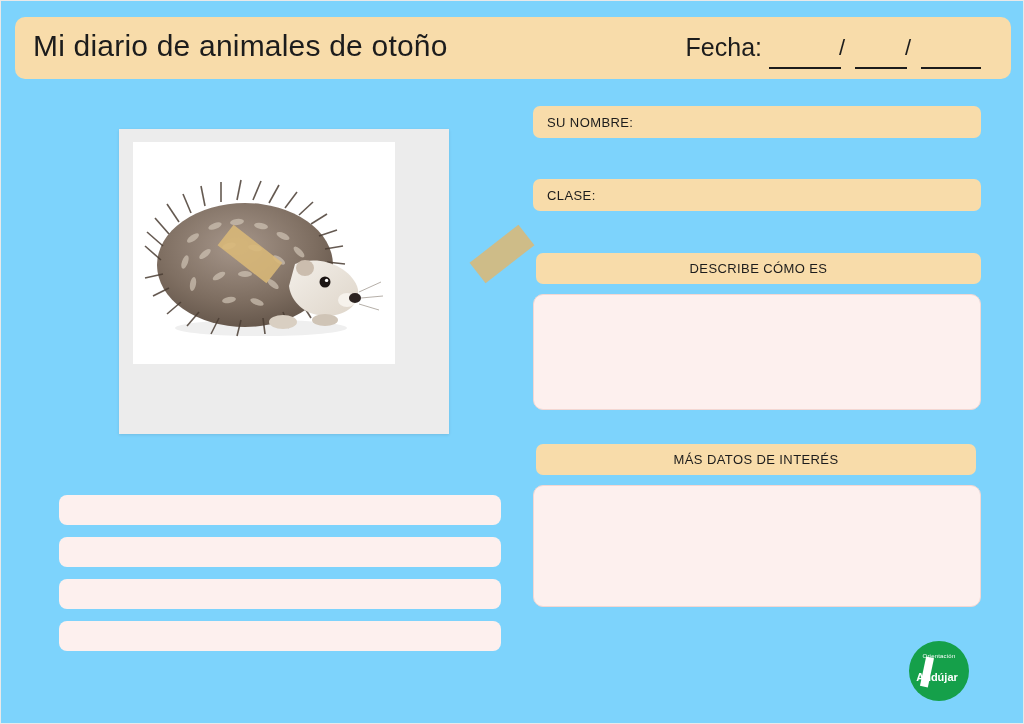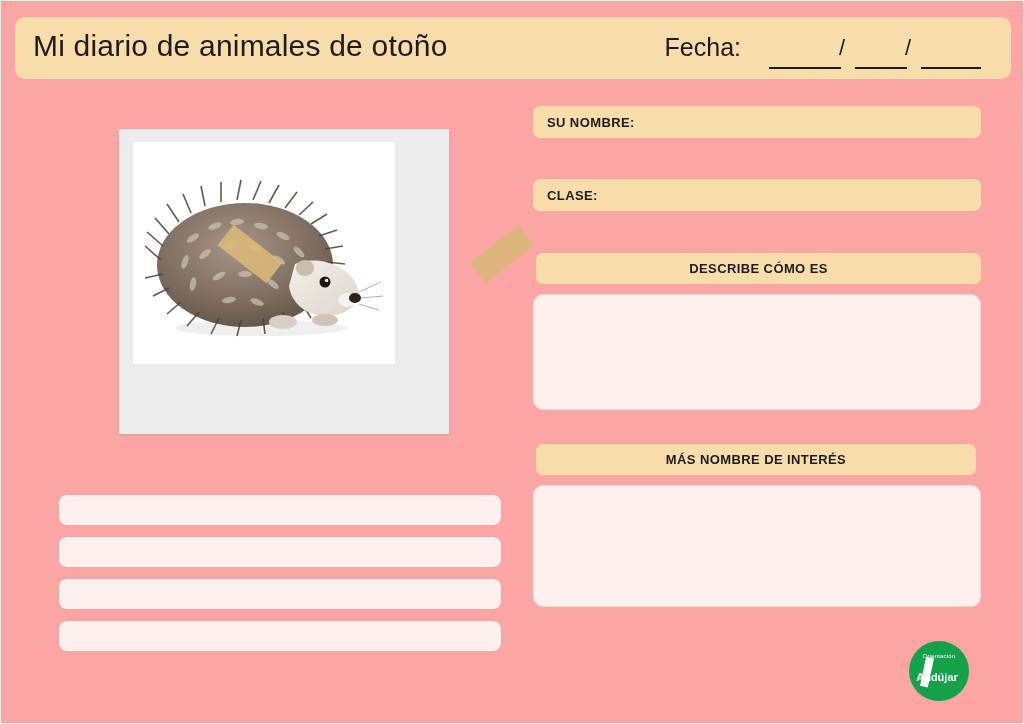--- a/index.html
+++ b/index.html
@@ -13,21 +13,21 @@
     position: relative;
     font-family: "Liberation Sans", sans-serif;
     overflow: hidden;
   }
 
   .page {
     position: absolute;
     left: 0; top: 0;
     width: 1024px;
     height: 724px;
-    background: #fca5a5;
+    background: #7dd3fc;
     border: 1px solid #e9e9e9;
     box-sizing: border-box;
   }
 
   
   .header-bar {
     position: absolute;
     left: 14px;
     top: 16px;
     width: 996px;
@@ -40,21 +40,21 @@
     position: absolute;
     left: 18px;
     top: 12px;
     font-size: 30px;
     color: #1c1c1c;
     letter-spacing: 0.2px;
     white-space: nowrap;
   }
   .date-label {
     position: absolute;
-    right: 270px;
+    right: 249px;
     top: 16px;
     font-size: 25px;
     color: #1c1c1c;
     white-space: nowrap;
   }
   .date-slots {
     position: absolute;
     right: 30px;
     top: 18px;
     width: 212px;
@@ -126,21 +126,21 @@
   .hedgehog { position: absolute; left: 0; top: 0; }
 
   
   .tan-bar {
     position: absolute;
     background: #f8dcaa;
     border-radius: 7px;
     box-sizing: border-box;
     color: #1c1c1c;
     font-size: 13px;
-    font-weight: bold;
+    font-weight: normal;
     letter-spacing: 0.4px;
     display: flex;
     align-items: center;
   }
   .tan-bar.left-align { padding-left: 14px; justify-content: flex-start; }
   .tan-bar.center { justify-content: center; }
 
   .nombre-bar { left: 532px; top: 105px; width: 448px; height: 32px; }
   .clase-bar  { left: 532px; top: 178px; width: 448px; height: 32px; }
   .describe-bar { left: 535px; top: 252px; width: 445px; height: 31px; }
@@ -321,21 +321,21 @@
     <div class="tape left"></div>
     <div class="tape right"></div>
   </div>
 
   <div class="tan-bar left-align nombre-bar">SU NOMBRE:</div>
   <div class="tan-bar center describe-bar">DESCRIBE CÓMO ES</div>
 
   <div class="tan-bar left-align clase-bar">CLASE:</div>
   <div class="pink-box describe-box"></div>
 
-  <div class="tan-bar center mas-datos-bar">MÁS NOMBRE DE INTERÉS</div>
+  <div class="tan-bar center mas-datos-bar">MÁS DATOS DE INTERÉS</div>
   <div class="pink-box mas-datos-box"></div>
 
   <div class="pink-line pl1"></div>
   <div class="pink-line pl2"></div>
   <div class="pink-line pl3"></div>
   <div class="pink-line pl4"></div>
 
   <div class="logo">
     <div class="logo-pencil"></div>
     <div class="logo-text-top">Orientación</div>

